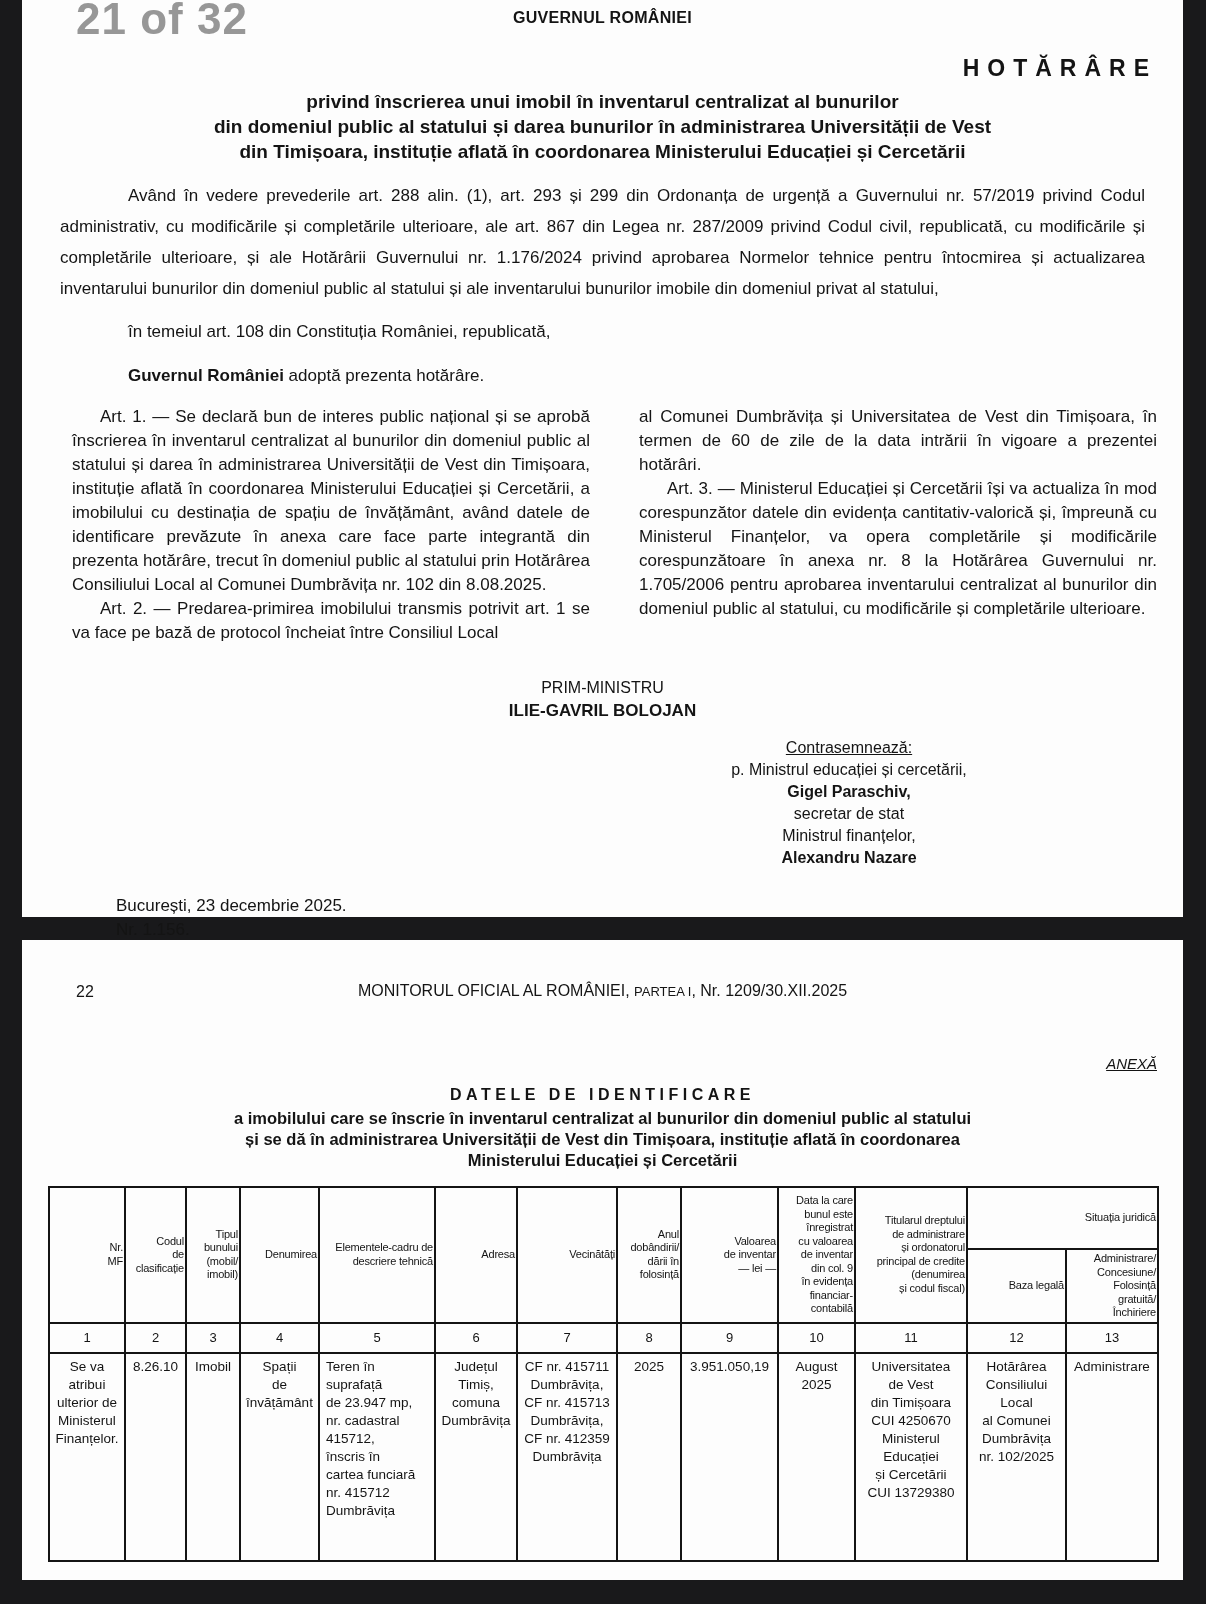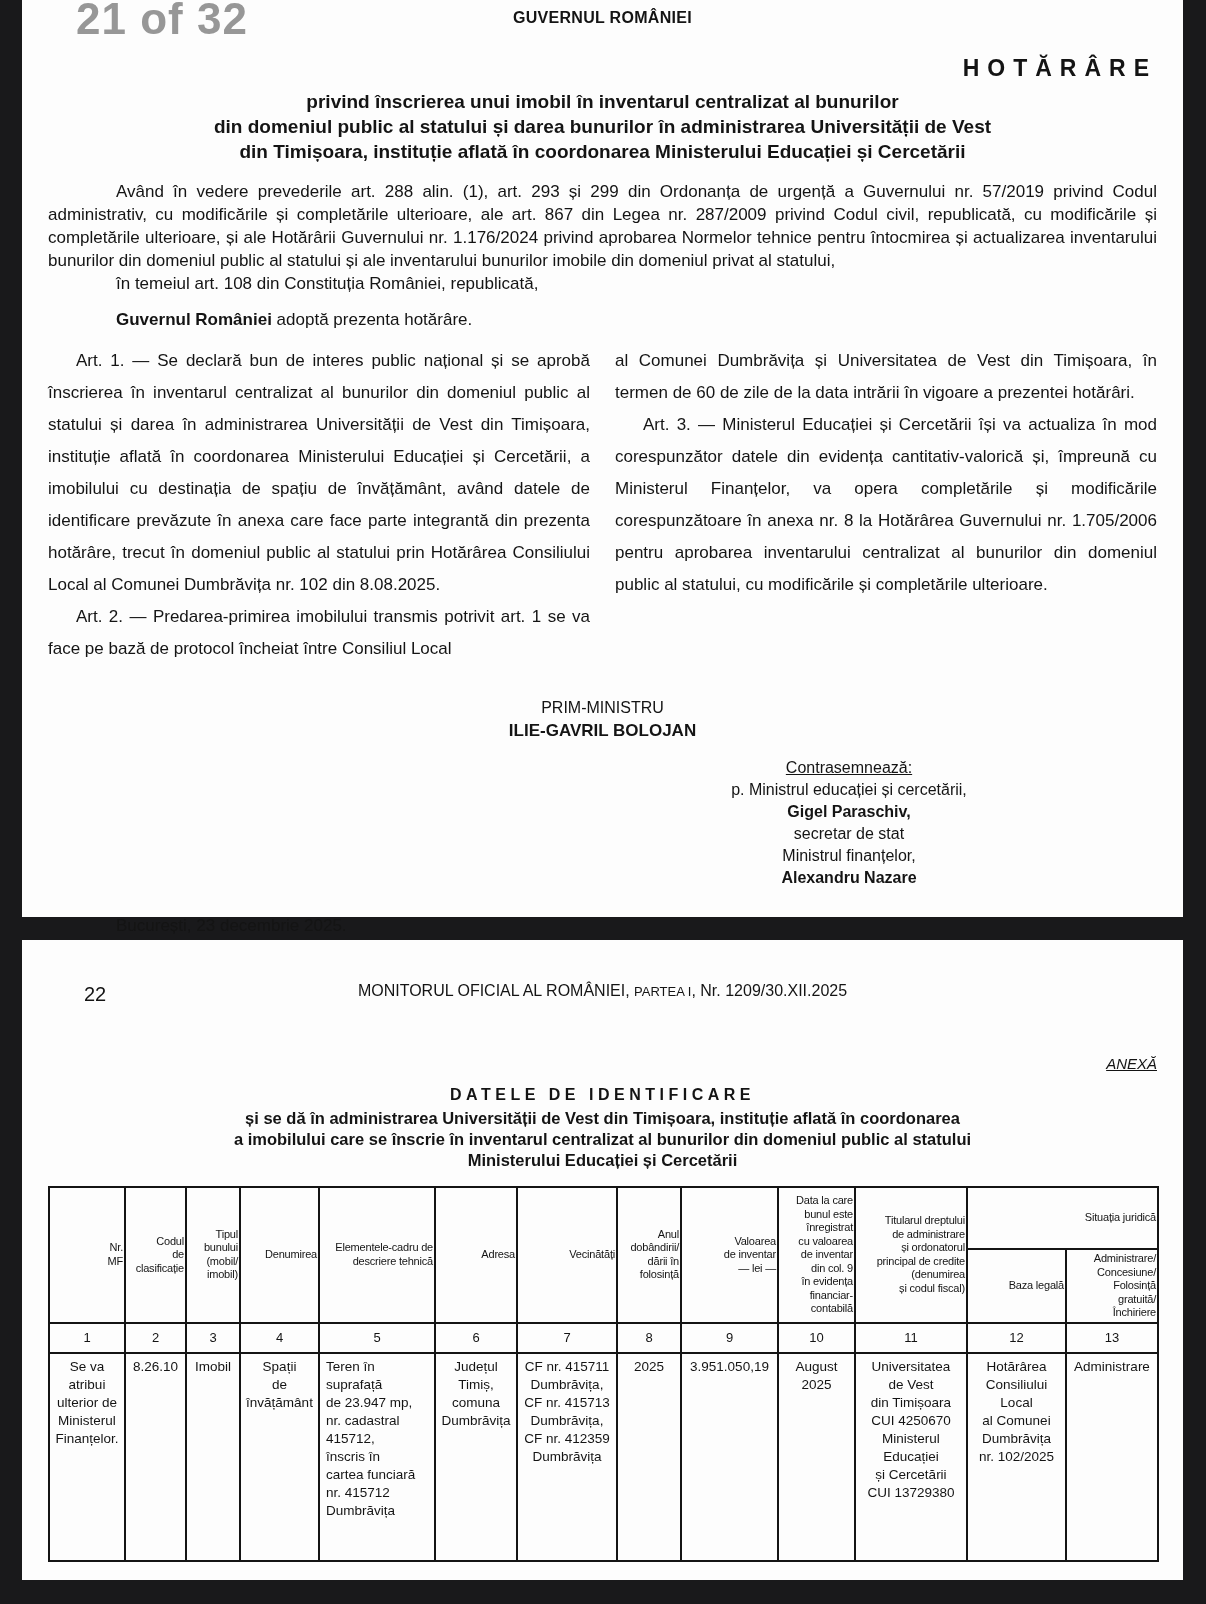--- a/index.html
+++ b/index.html
@@ -25,38 +25,38 @@
     position:absolute; top:-6px; left:54px;
     font-size:44px; font-weight:bold; color:#979797;
     letter-spacing:1px;
   }
 
   
   .gov-header { text-align:center; font-weight:bold; font-size:16px; padding-top:9px; letter-spacing:.3px; }
   .doc-title  { text-align:right; font-weight:bold; font-size:23px; letter-spacing:8px; margin-top:28px; }
   .doc-subtitle { text-align:center; font-weight:bold; font-size:19px; line-height:25px; margin-top:7px; }
   .preamble { margin-top:16px; }
-  .preamble p, .legal-basis, .enactment { margin:0; font-size:17px; line-height:23px; }
+  .preamble p, .legal-basis, .enactment { margin:12px; font-size:17px; line-height:31px; }
   .preamble p { text-align:justify; }
   .indent { text-indent:68px; }
   .enactment { margin-top:13px; }
   .b { font-weight:bold; }
   .articles { display:flex; gap:25px; margin-top:14px; }
-  .articles .col { flex:1; font-size:17px; line-height:32px; text-align:justify; }
+  .articles .col { flex:1; font-size:17px; line-height:24px; text-align:justify;margin-left:24px; }
   .articles p { margin:0; text-indent:28px; }
   .articles p.no-indent { text-indent:0; }
   .pm-block { text-align:center; margin-top:32px; font-size:16px; line-height:21px; }
   .pm-name { font-weight:bold; font-size:17px; margin-top:2px; }
   .countersign { width:380px; margin:16px 118px 0 auto; text-align:center; font-size:16px; line-height:22px; }
   .countersign .cs-title { text-decoration:underline; }
   .issued { margin-top:25px; margin-left:68px; font-size:17px; line-height:24px; }
 
   
   .journal-row { position:relative; margin-top:42px; text-align:center; font-size:16px; }
-  .journal-page-num { position:absolute; left:36px; top:1px; font-size:20px; }
+  .journal-page-num { position:absolute; left:28px; top:1px; font-size:16px; }
   .jt-small { font-size:13px; }
   .annex-label { text-align:right; font-style:italic; text-decoration:underline; font-size:15px; margin-top:55px; }
   .annex-title { text-align:center; font-weight:bold; font-size:16px; letter-spacing:4.5px; margin-top:14px; }
   .annex-subtitle { text-align:center; font-weight:bold; font-size:16.5px; line-height:21px; margin-top:4px; }
 
   table.idt { border-collapse:collapse; table-layout:fixed; width:1109px; margin-top:15px; }
   table.idt th, table.idt td { border:2px solid #141414; font-weight:normal; overflow:hidden; }
   table.idt thead th {
     font-size:11px; line-height:13.5px; letter-spacing:-.2px;
     text-align:right; vertical-align:middle;
@@ -126,22 +126,22 @@
 
 <div class="page page2">
   <div class="journal-row">
     <span class="journal-page-num">22</span>
     <span><span>MONITORUL OFICIAL AL ROMÂNIEI, </span><span class="jt-small">PARTEA I</span><span>, Nr. 1209/30.XII.2025</span></span>
   </div>
 
   <div class="annex-label">ANEXĂ</div>
   <div class="annex-title">DATELE DE IDENTIFICARE</div>
   <div class="annex-subtitle">
+    <div>a imobilului care se înscrie în inventarul centralizat al bunurilor din domeniul public al statului</div>
     <div>și se dă în administrarea Universității de Vest din Timișoara, instituție aflată în coordonarea</div>
-    <div>a imobilului care se înscrie în inventarul centralizat al bunurilor din domeniul public al statului</div>
     <div>Ministerului Educației și Cercetării</div>
   </div>
 
   <table class="idt">
     <colgroup>
       <col style="width:76px">
         <col style="width:61px">
         <col style="width:54px">
         <col style="width:79px">
       <col style="width:116px">

